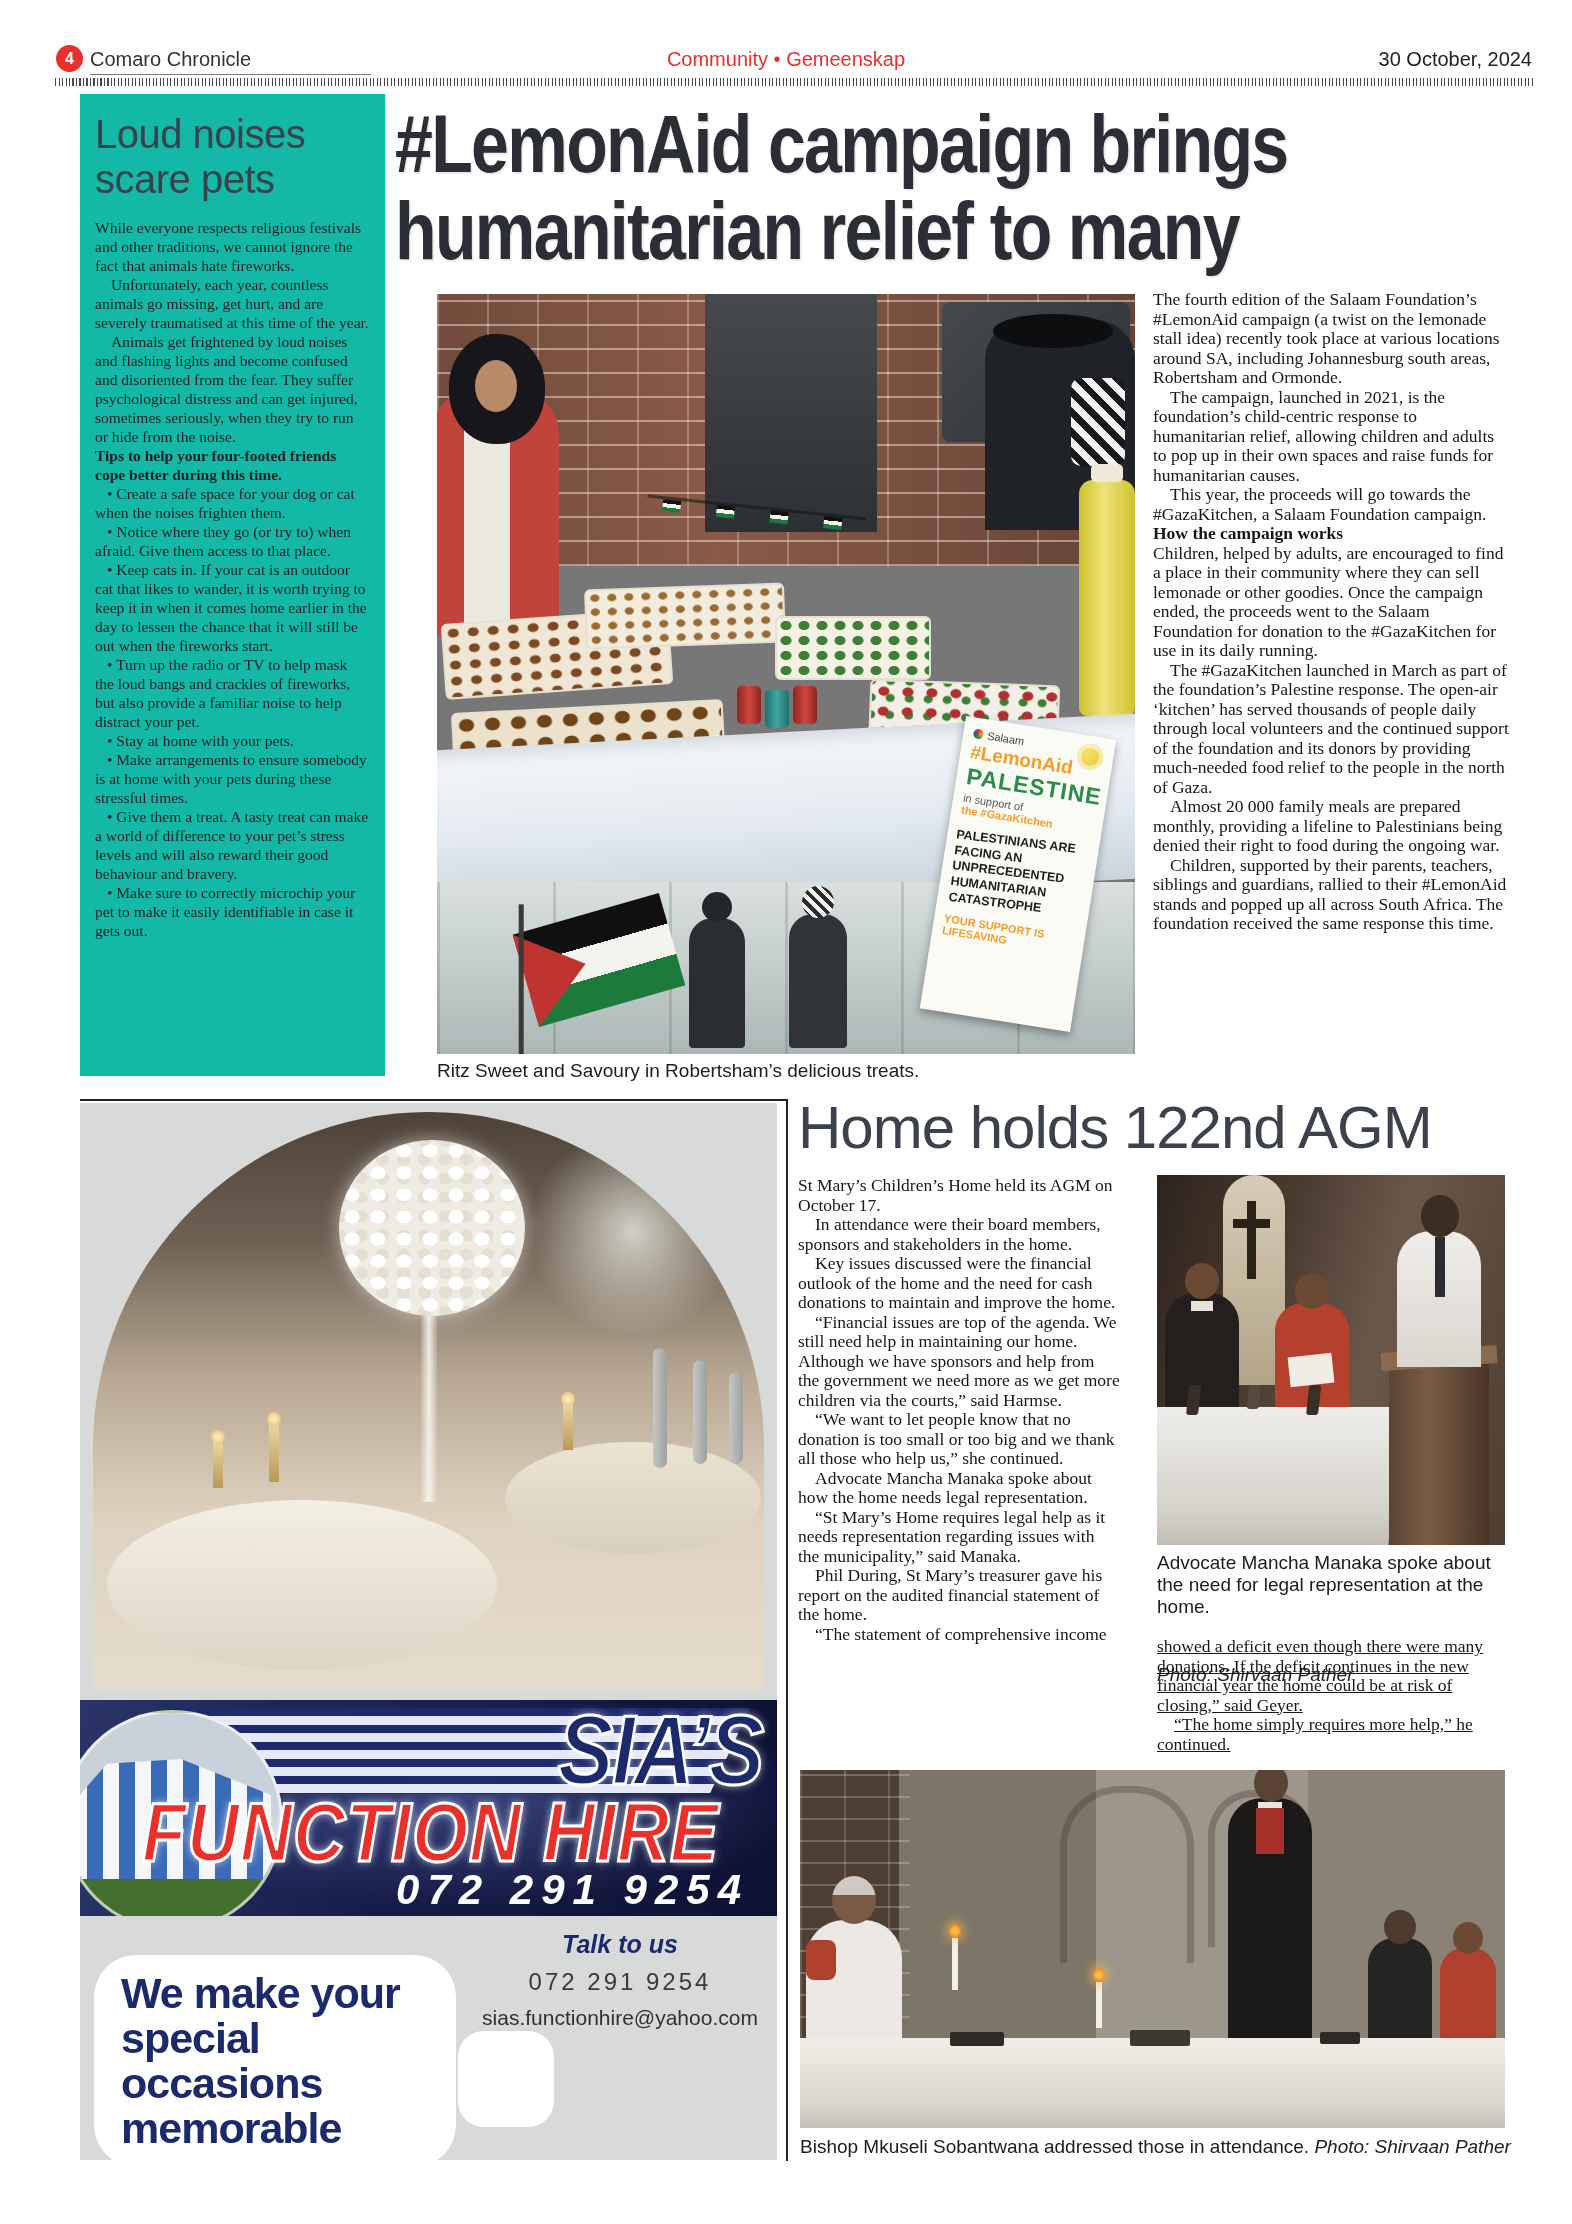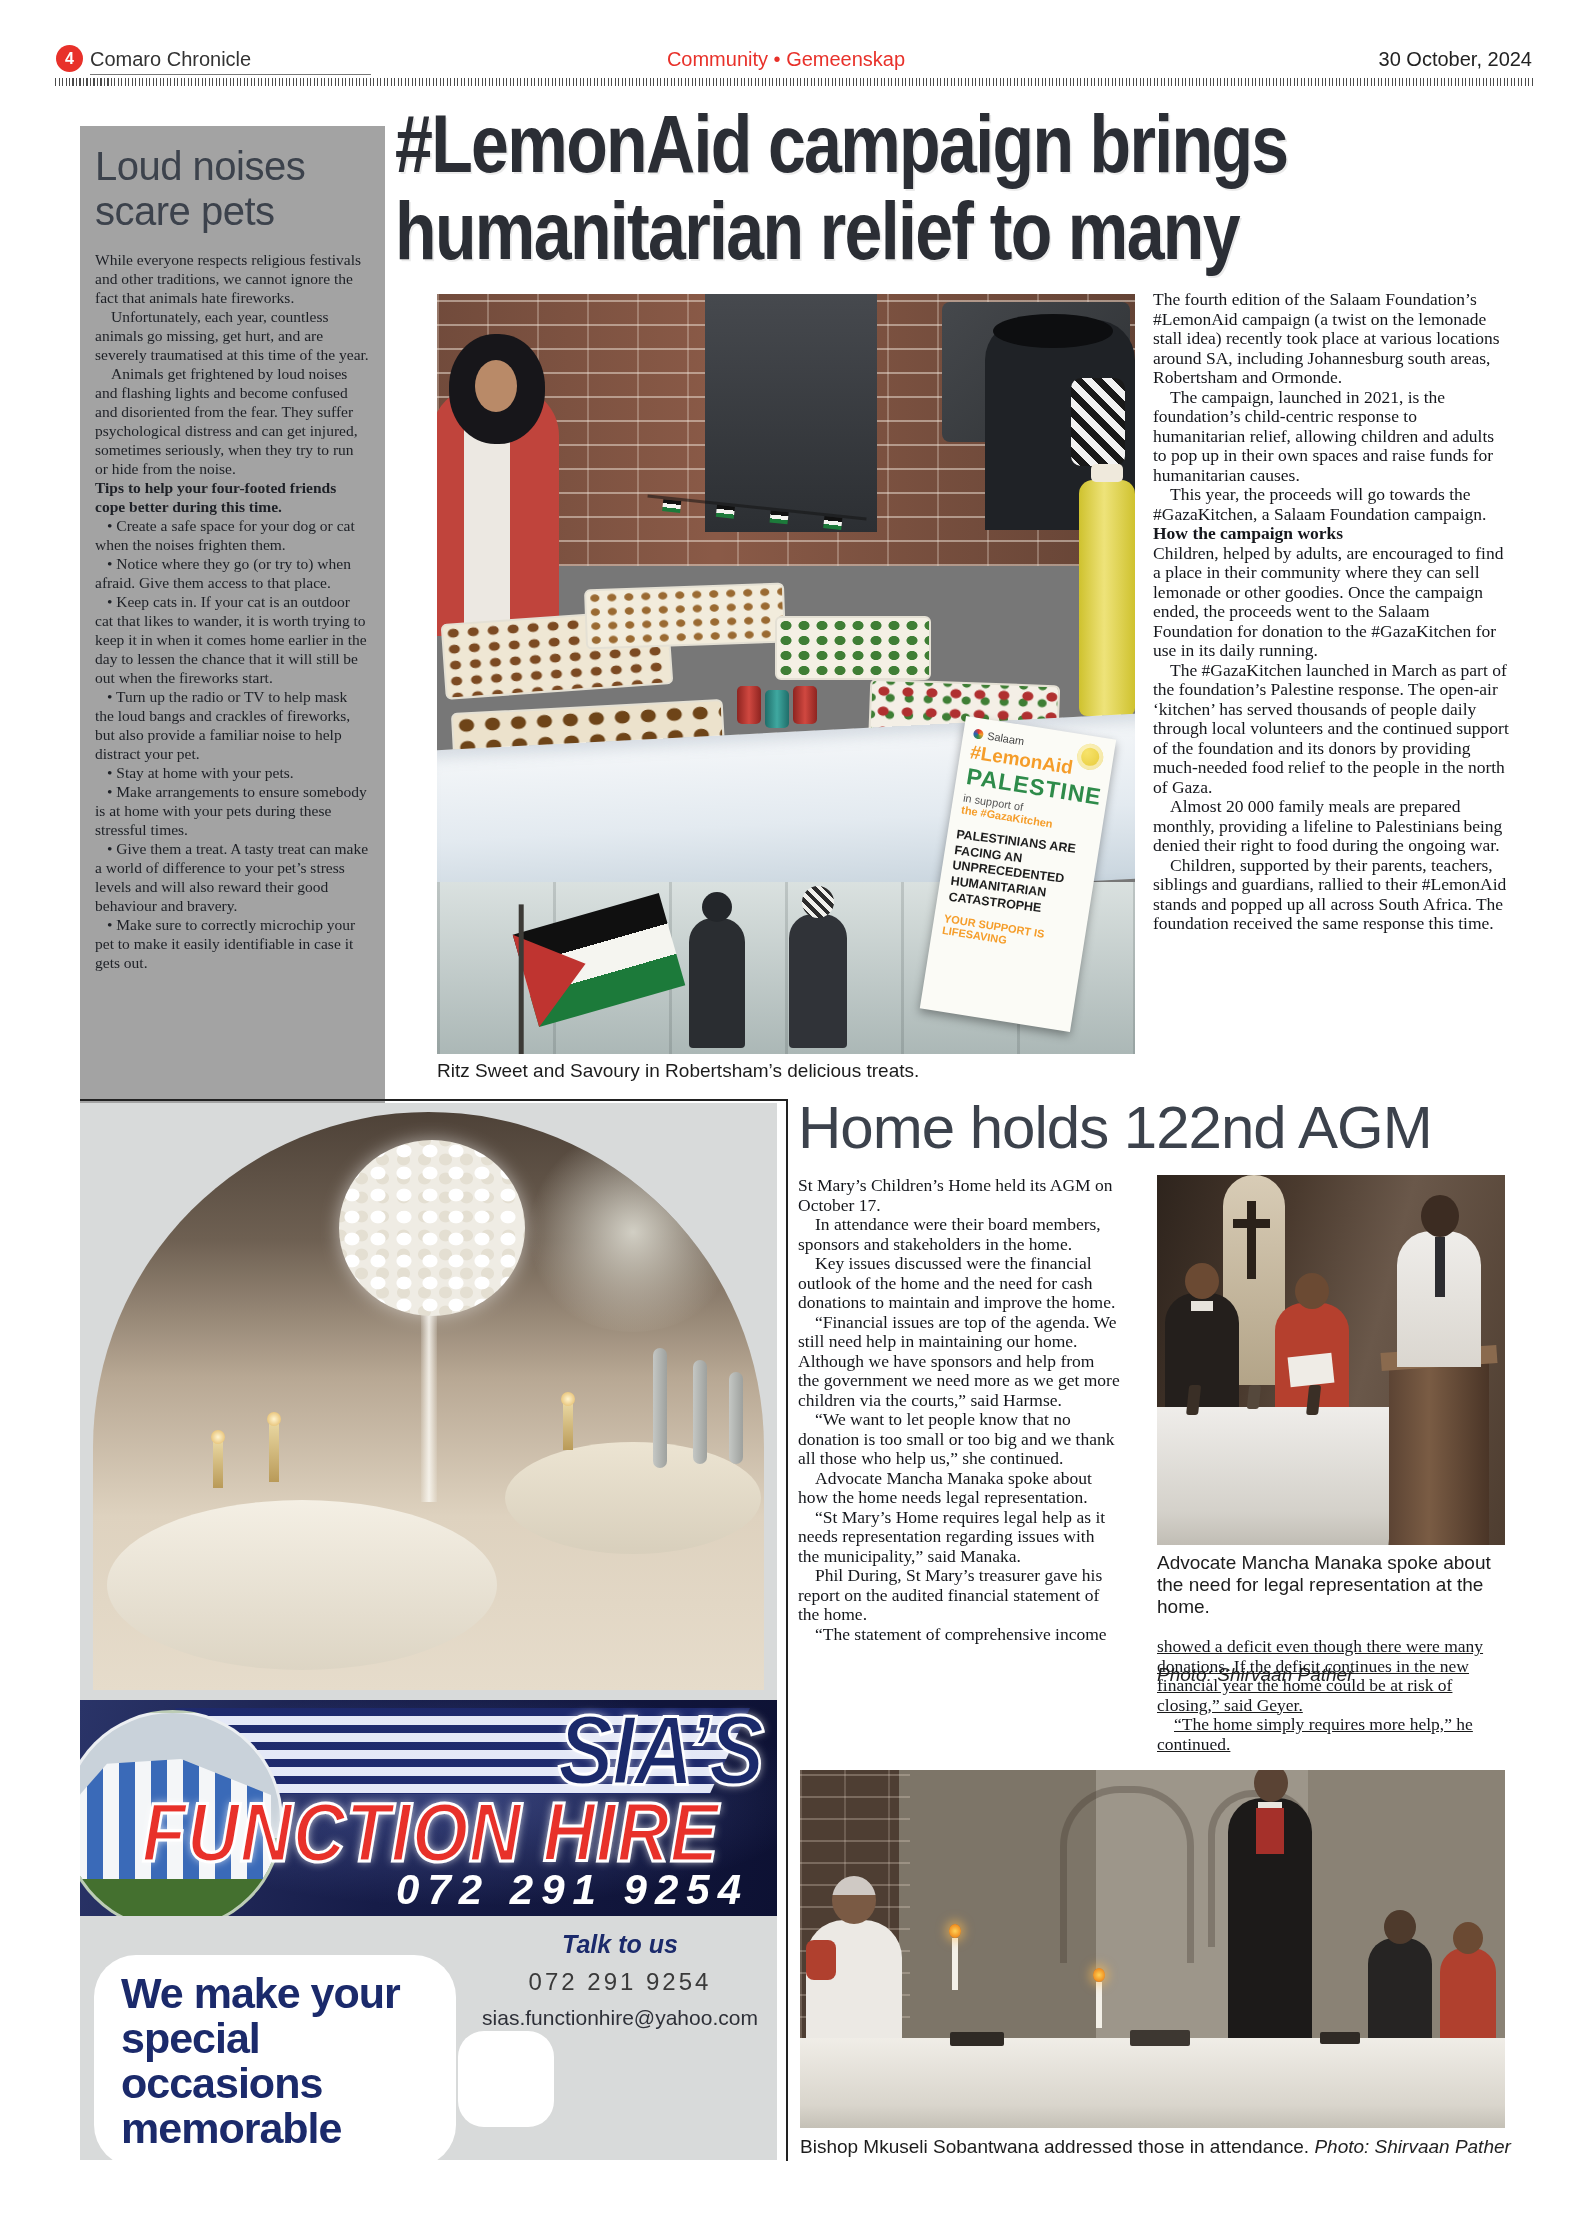--- a/index.html
+++ b/index.html
@@ -11,21 +11,21 @@
          background:#e8312a;color:#fff;font:bold 16px/27px "Liberation Sans",sans-serif;text-align:center;}
   .masthead{position:absolute;left:90px;top:46px;font:20px/26px "Liberation Sans",sans-serif;color:#333;
             border-bottom:1.5px solid #777;padding:0 120px 2px 0;}
   .section-label{position:absolute;left:0;right:0;top:46px;text-align:center;
                  font:20px/26px "Liberation Sans",sans-serif;color:#e8312a;}
   .issue-date{position:absolute;right:40px;top:46px;font:20px/26px "Liberation Sans",sans-serif;color:#222;}
   .tickrule{position:absolute;left:55px;top:78px;width:1480px;height:8px;
             background:repeating-linear-gradient(90deg,#4a4a4a 0 1px,transparent 1px 3.5px);}
 
   
-  .pets{position:absolute;left:80px;top:126px;width:305px;height:982px;background:#a3a3a3;
+  .pets{position:absolute;left:80px;top:94px;width:305px;height:982px;background:#14b8a6;
         padding:18px 15px;box-sizing:border-box;}
   .pets h2{margin:0 0 16px 0;font:400 40px/45px "Liberation Sans",sans-serif;color:#3c424c;letter-spacing:-.5px;}
   .pets p{margin:0;font-size:15.5px;line-height:19px;color:#1d2026;}
   .pets p.indent{text-indent:16px;}
   .pets p.tips{font-weight:bold;}
   .pets p.bullet{text-indent:12px;}
 
   
   .lemon-headline{position:absolute;left:395px;top:100px;width:1260px;
         font:900 82px/87px "Liberation Sans",sans-serif;color:#2b2e35;letter-spacing:-2px;

